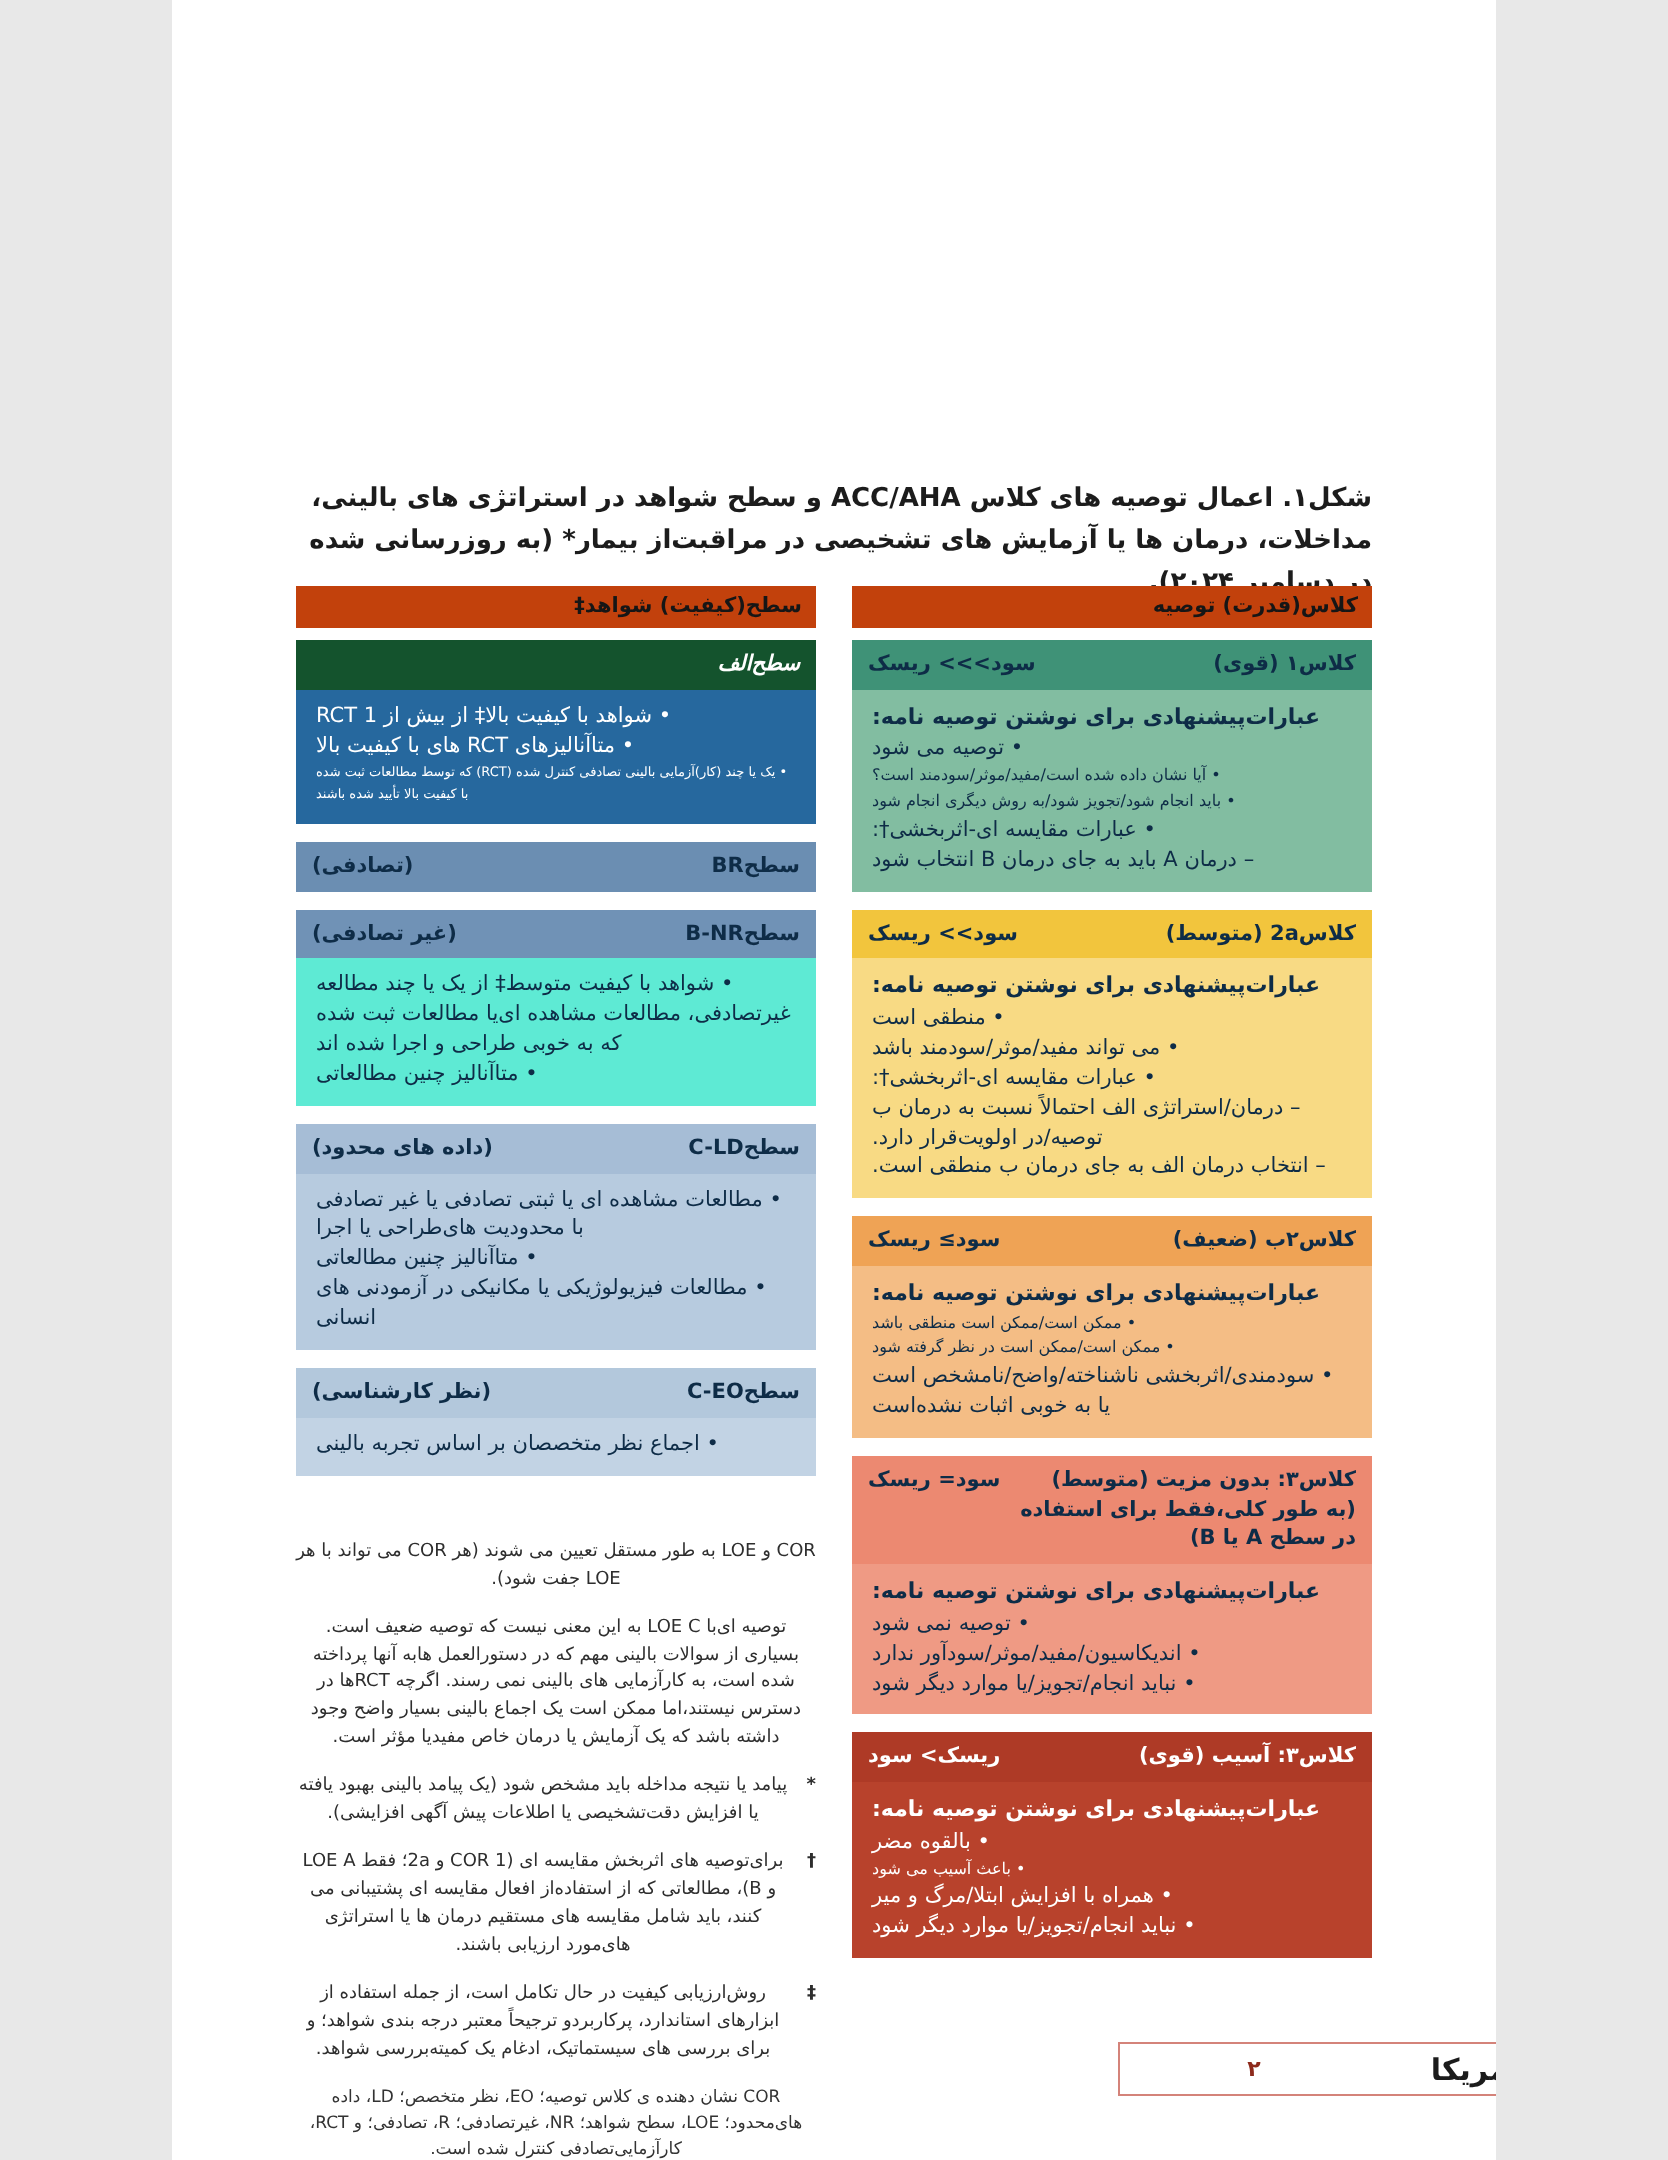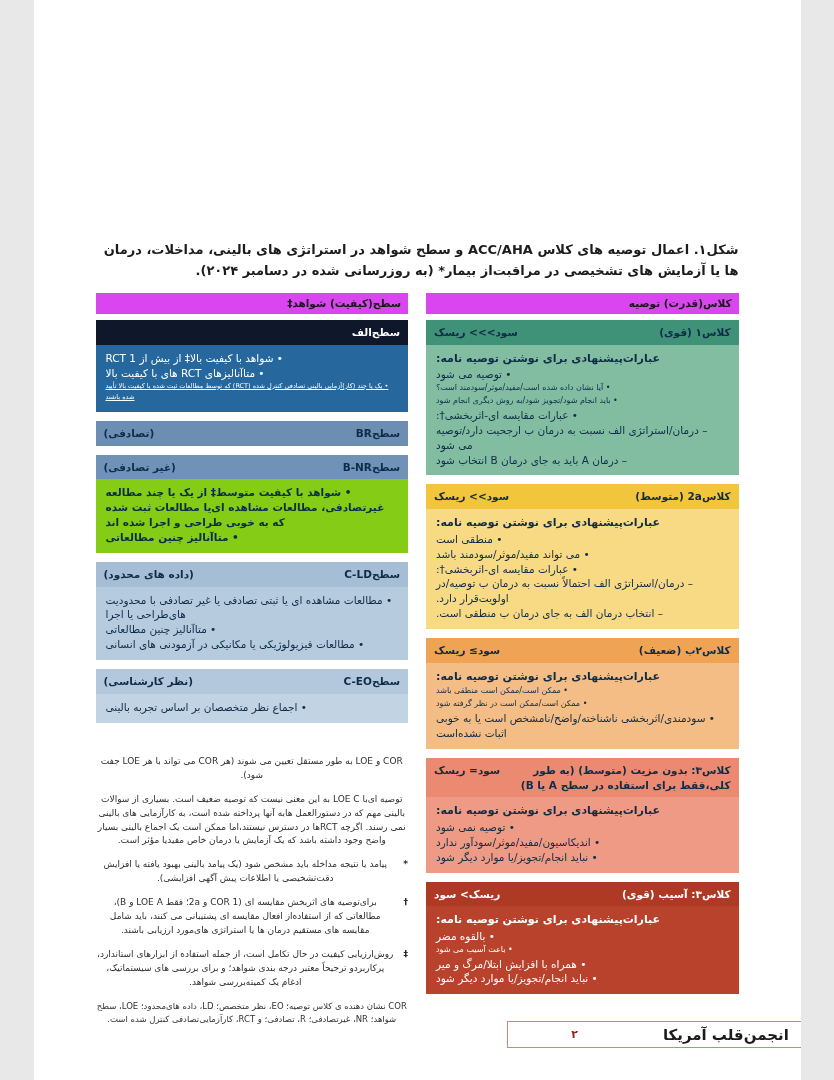--- a/index.html
+++ b/index.html
@@ -1,44 +1,44 @@
 <!DOCTYPE html>
 <html lang="fa" dir="rtl"><head>
 <meta charset="utf-8">
 <style>
   html,body{margin:0;padding:0;background:#e8e8e8;}
   .page{
-    width:767px;height:1080px;position:relative;background:#ffffff;
+    width:662px;height:1080px;position:relative;background:#ffffff;
     font-family:"DejaVu Sans",sans-serif;direction:rtl;overflow:hidden;
     margin:0 auto;
   }
   .fig-title{
     position:absolute;top:240px;right:62px;left:60px;
     font-size:13px;font-weight:bold;color:#1c1c1c;text-align:right;line-height:1.6;
   }
   .columns{
     position:absolute;top:293px;right:62px;left:62px;
     display:flex;gap:18px;align-items:flex-start;
   }
   .col{flex:1;min-width:0;}
   .col-header{
-    background:#d946ef;color:#161616;font-weight:bold;font-size:10.5px;
+    background:#c2410c;color:#161616;font-weight:bold;font-size:10.5px;
     padding:4px 7px 5px;margin-bottom:6px;
   }
   .cbox{margin-bottom:9px;}
   .cbox-header{
     display:flex;justify-content:space-between;align-items:flex-start;gap:8px;
     font-weight:bold;font-size:10.5px;padding:5px 8px;line-height:1.4;
   }
   .cbox-header .benefit{white-space:nowrap;}
   .cbox-body{margin-top:0;padding:6px 10px 8px;font-size:10.5px;line-height:1.42;text-align:left;}
   .line{margin:0;}
   .line.heading{font-weight:bold;font-size:11px;margin-bottom:1px;}
   .line.small{font-size:8px;line-height:1.6;}
-  .line.tiny{font-size:6.5px;line-height:1.8;text-decoration:underline;}
+  .line.tiny{font-size:6.5px;line-height:1.8;}
   .line.dash{padding-right:5px;}
   .footnotes{margin-top:32px;font-size:9px;color:#2e2e2e;line-height:1.55;text-align:center;}
   .footnote{margin-bottom:10px;position:relative;}
   .footnote.marked{padding-right:13px;}
   .footnote .fn-marker{position:absolute;right:0;top:0;font-weight:bold;}
   .footnote.abbrev{font-size:8.5px;color:#333;}
   .footer-bar{
     position:absolute;top:1021px;left:473px;width:345px;height:25px;
     border:1px solid #d4837a;background:#fff;
     display:flex;align-items:center;justify-content:center;gap:85px;
@@ -66,21 +66,20 @@
             <div class="cbox-header" style="background: rgb(63, 146, 119); color: rgb(14, 44, 71);">
               <span>کلاس۱ (قوی)</span>
               <span class="benefit" dir="ltr">سود&gt;&gt;&gt; ریسک</span>
             </div>
             <div class="cbox-body" style="background: rgb(130, 189, 161); color: rgb(14, 44, 71);">
               <div class="line heading">عبارات‌پیشنهادی برای نوشتن توصیه نامه:</div>
               <div class="line bullet">• توصیه می شود</div>
               <div class="line small">• آیا نشان داده شده است/مفید/موثر/سودمند است؟</div>
               <div class="line small">• باید انجام شود/تجویز شود/به روش دیگری انجام شود</div>
               <div class="line bullet">• عبارات مقایسه ای-اثربخشی†:</div>
-              <div class="line dash">– درمان/استراتژی الف نسبت به درمان ب ارجحیت دارد/توصیه می شود</div>
               <div class="line dash">– درمان A باید به جای درمان B انتخاب شود</div>
             </div>
           </div>
           <div class="cbox">
             <div class="cbox-header" style="background: rgb(242, 197, 61); color: rgb(14, 44, 71);">
               <span>کلاس2a (متوسط)</span>
               <span class="benefit" dir="ltr">سود&gt;&gt; ریسک</span>
             </div>
             <div class="cbox-body" style="background: rgb(248, 218, 132); color: rgb(14, 44, 71);">
               <div class="line heading">عبارات‌پیشنهادی برای نوشتن توصیه نامه:</div>
@@ -128,41 +127,41 @@
               <div class="line bullet">• نباید انجام/تجویز/یا موارد دیگر شود</div>
             </div>
           </div>
         </div>
     </div>
 
     <div class="col">
       <div class="col-header">سطح(کیفیت) شواهد‡</div>
       <div id="loe-boxes">
           <div class="cbox">
-            <div class="cbox-header" style="background: #0f172a; color: rgb(255, 255, 255);">
+            <div class="cbox-header" style="background: #14532d; color: rgb(255, 255, 255); font-style: italic;">
               <span>سطح‌الف</span>
             </div>
             <div class="cbox-body" style="background: rgb(38, 104, 158); color: rgb(255, 255, 255);">
               <div class="line bullet">• شواهد با کیفیت بالا‡ از بیش از RCT 1</div>
               <div class="line bullet">• متاآنالیزهای RCT های با کیفیت بالا</div>
               <div class="line tiny">• یک یا چند (کار)آزمایی بالینی تصادفی کنترل شده (RCT) که توسط مطالعات ثبت شده با کیفیت بالا تأیید شده باشند</div>
             </div>
           </div>
           <div class="cbox">
             <div class="cbox-header" style="background: rgb(107, 142, 178); color: rgb(14, 44, 71);">
               <span>سطحBR</span>
               <span class="benefit">(تصادفی)</span>
             </div>
           </div>
           <div class="cbox">
             <div class="cbox-header" style="background: rgb(112, 146, 182); color: rgb(14, 44, 71);">
               <span>سطحB-NR</span>
               <span class="benefit">(غیر تصادفی)</span>
             </div>
-            <div class="cbox-body" style="background: #84cc16; color: rgb(14, 44, 71); font-weight: bold;">
+            <div class="cbox-body" style="background: #5eead4; color: rgb(14, 44, 71);">
               <div class="line bullet">• شواهد با کیفیت متوسط‡ از یک یا چند مطالعه غیرتصادفی، مطالعات مشاهده ای‌یا مطالعات ثبت شده که به خوبی طراحی و اجرا شده اند</div>
               <div class="line bullet">• متاآنالیز چنین مطالعاتی</div>
             </div>
           </div>
           <div class="cbox">
             <div class="cbox-header" style="background: rgb(166, 189, 214); color: rgb(14, 44, 71);">
               <span>سطحC-LD</span>
               <span class="benefit">(داده های محدود)</span>
             </div>
             <div class="cbox-body" style="background: rgb(183, 203, 223); color: rgb(14, 44, 71);">

